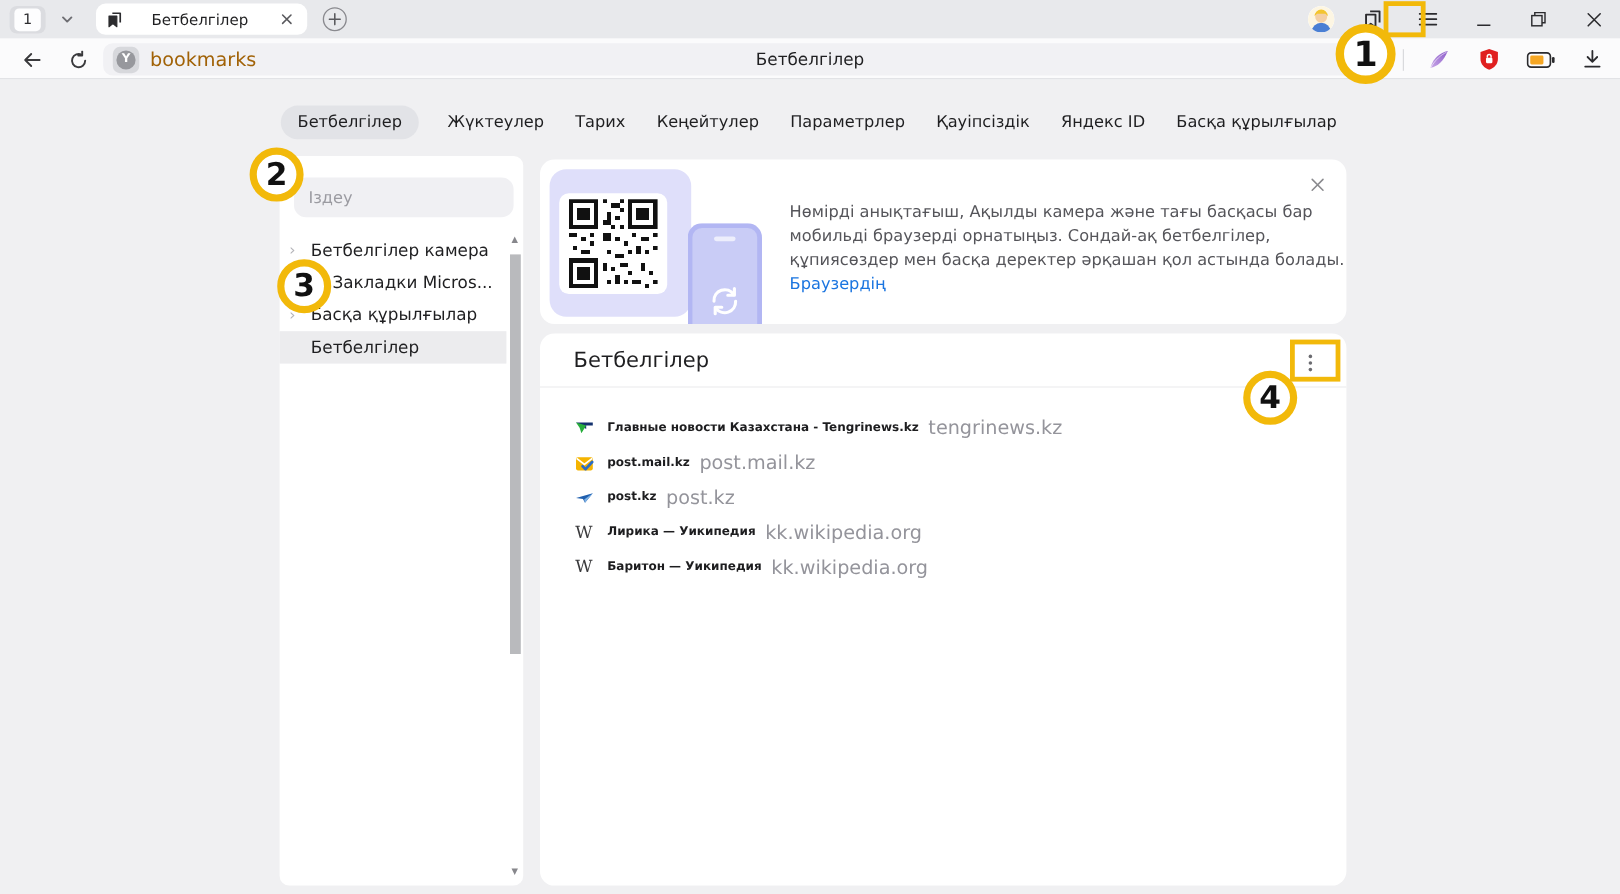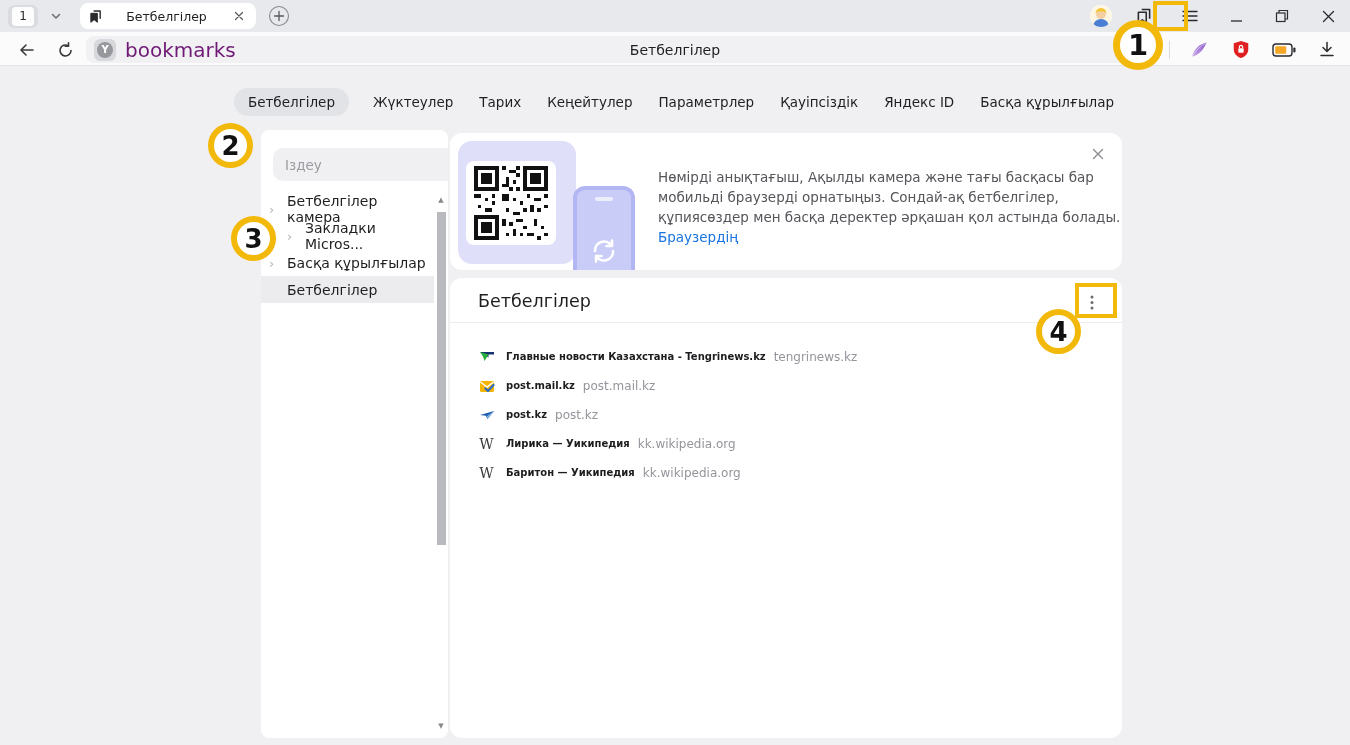--- a/index.html
+++ b/index.html
@@ -19,32 +19,32 @@
   .tabbar-right { position:absolute; right:8px; top:0; height:32px; display:flex; align-items:center; gap:18px; }
   .avatar { width:22px; height:22px; border-radius:50%; overflow:hidden; background:#fff; }
   .winbtn { width:28px; height:28px; }
 
   
   .toolbar { position:absolute; left:0; top:32px; width:1350px; height:34px; background:#FBFBFC; border-bottom:1px solid #E2E3E6; }
   .nav-btn { position:absolute; top:37px; width:26px; height:26px; }
   .urlfield { position:absolute; left:86px; top:36px; width:1070px; height:27px; background:#F1F1F4; border-radius:8px; display:flex; align-items:center; }
   .site-badge { margin-left:8px; width:22px; height:22px; background:#D7D8DC; border-radius:6px; display:flex; align-items:center; justify-content:center; }
   .site-badge .yc { width:16px; height:16px; border-radius:50%; background:#97989D; color:#fff; font-size:10px; font-weight:bold; display:flex; align-items:center; justify-content:center; }
-  .url-text { margin-left:9px; font-size:20px; color:#701a75; }
+  .url-text { margin-left:9px; font-size:16px; color:#a16207; }
   .page-title-center { position:absolute; left:0; top:36px; width:1350px; height:27px; display:flex; align-items:center; justify-content:center; font-size:14px; color:#1f1f21; pointer-events:none; }
   .tb-right { position:absolute; right:10px; top:36px; height:27px; display:flex; align-items:center; gap:16px; }
   .tb-divider { width:1px; height:18px; background:#D9DADD; }
 
   
   .navtabs { position:absolute; left:0; top:88px; width:1350px; display:flex; justify-content:center; align-items:center; gap:22px; }
   .navtab { font-size:13.5px; color:#1f1f21; padding:6px 2px; border-radius:16px; cursor:pointer; white-space:nowrap; }
   .navtab.active { background:#E2E3E7; padding:6px 14px; }
 
   .panel { background:#fff; border-radius:8px; position:absolute; }
-  .sidebar { left:233px; top:130px; width:187px; height:608px;margin-left:28px; }
+  .sidebar { left:233px; top:130px; width:203px; height:608px; }
   .search { margin:18px 12px 0 12px; height:33px; background:#F0F0F3; border:none; border-radius:10px; width:183px; padding:0 12px; font-size:13.5px; color:#1f1f21; font-family:inherit; }
   .search::placeholder { color:#9B9BA1; }
   .tree { margin-top:14px; }
   .tree-item { height:27px; display:flex; align-items:center; font-size:14px; color:#1f1f21; padding-left:26px; position:relative; margin-right:14px; cursor:pointer; }
   .tree-item .chev { position:absolute; left:8px; top:50%; transform:translateY(-50%); color:#B4B4B9; font-size:13px; line-height:1; }
   .tree-item.indent1 { padding-left:44px; }
   .tree-item.indent1 .chev { left:26px; }
   .tree-item.selected { background:#ECECEE; }
   .sb-scroll { position:absolute; right:1px; top:64px; bottom:6px; width:12px; }
   .sb-arrow { position:absolute; left:0; width:12px; height:12px; display:flex; align-items:center; justify-content:center; font-size:7px; color:#87878C; }
@@ -62,21 +62,21 @@
   .banner-close { position:absolute; right:12px; top:9px; width:24px; height:24px; }
 
   .bm-card { left:450px; top:278px; width:672px; height:460px; border-radius:12px; }
   .bm-header { position:absolute; left:28px; top:13px; font-size:17.5px; color:#1f1f21; }
   .bm-kebab { position:absolute; right:16px; top:10px; width:28px; height:28px; }
   .bm-divider { position:absolute; left:0; top:44px; width:100%; height:1px; background:#EDEDEF; }
   .bm-list { position:absolute; left:0; top:64px; width:100%; }
   .bm-row { height:29px; display:flex; align-items:center; padding-left:28px; cursor:pointer; }
   .bm-ico { width:17px; height:17px; display:flex; align-items:center; justify-content:center; }
   .bm-title { margin-left:11px; font-size:10px; font-weight:bold; color:#1d1d1f; white-space:nowrap; }
-  .bm-url { margin-left:8px; font-size:12px; color:#94949B; white-space:nowrap; }
+  .bm-url { margin-left:8px; font-size:16px; color:#94949B; white-space:nowrap; }
   .wiki-w { font-family:"DejaVu Serif","Liberation Serif",serif; font-size:14px; color:#3a3a3c; line-height:1; }
 
   
   .ann { position:absolute; z-index:50; pointer-events:none; }
   .ann-circle { border-radius:50%; background:#fff; display:flex; align-items:center; justify-content:center; font-weight:bold; color:#111; }
   .c1 { left:1113px; top:20px; width:50px; height:50px; border:7px solid #F2B90A; font-size:29px; }
   .c2 { left:208px; top:123px; width:45px; height:45px; border:6px solid #F2B90A; font-size:26px; }
   .c3 { left:231px; top:216px; width:45px; height:45px; border:6px solid #F2B90A; font-size:26px; }
   .c4 { left:1036px; top:309px; width:45px; height:45px; border:6px solid #F2B90A; font-size:26px; }
   .ann-rect { border:4px solid #F2B90A; background:transparent; }

